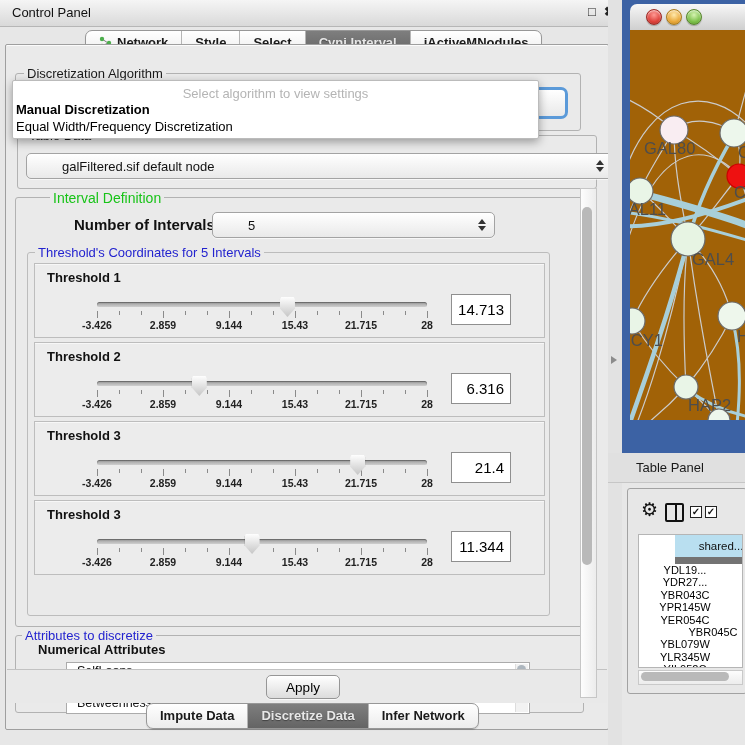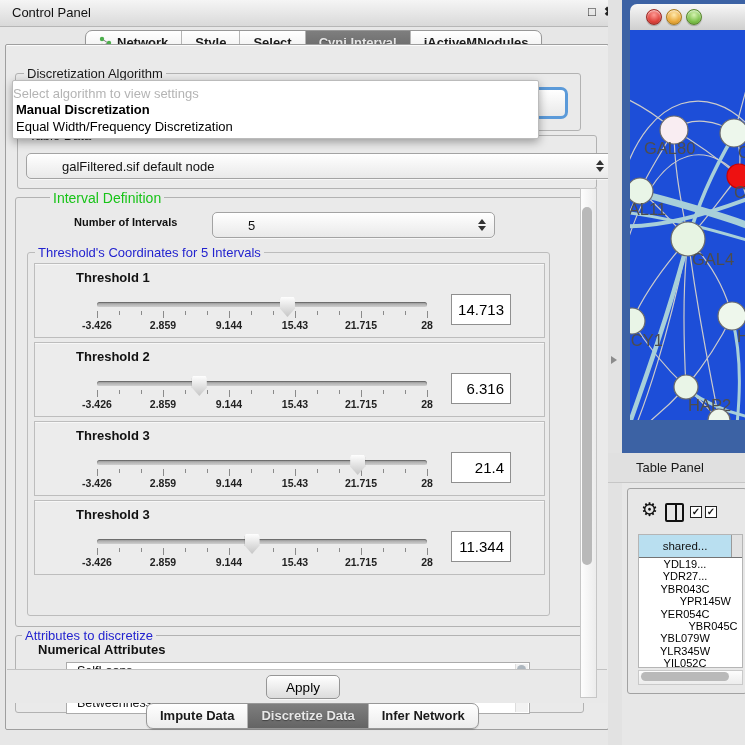--- a/index.html
+++ b/index.html
@@ -40,31 +40,31 @@
     font-size:13px;color:#111;display:flex;align-items:center;padding-left:24px;}
   .combo .val{padding-left:11px;flex:1;overflow:hidden;white-space:nowrap;}
   .stepper{width:13px;margin-right:6px;display:flex;flex-direction:column;align-items:center;line-height:5px;}
   .stepper i{border-left:4px solid transparent;border-right:4px solid transparent;display:block;}
   .stepper .up{border-bottom:5px solid #333;margin-bottom:2px;}
   .stepper .dn{border-top:5px solid #333;}
 
   
   .popup{left:12px;top:80px;width:525px;height:57px;background:#fff;
      border:1px solid #bbb;border-radius:2px;box-shadow:0 3px 10px rgba(0,0,0,.35);z-index:40;}
-  .popup .hint{position:absolute;left:0;right:0;top:5px;text-align:left;color:#b4b4b4;font-size:13px;}
+  .popup .hint{position:absolute;left:0;right:0;top:5px;text-align:center;color:#b4b4b4;font-size:13px;}
   .popup .opt1{position:absolute;left:3px;top:21px;font-size:13px;font-weight:bold;color:#000;}
   .popup .opt2{position:absolute;left:3px;top:38px;font-size:13px;color:#000;}
 
   .focus-ring{left:528px;top:87px;width:34px;height:26px;border:3px solid #5b9ad9;border-radius:7px;
       background:linear-gradient(#fff,#e9e9e9);z-index:30;}
 
   
   .trow{position:absolute;left:6px;width:509px;height:73px;background:#ececec;
         border:1px solid #bdbdbd;box-shadow:inset 0 1px 0 #f7f7f7;}
-  .trow .tlabel{position:absolute;left:12px;top:6px;font-size:13px;font-weight:bold;color:#111;margin-left:29px;}
+  .trow .tlabel{position:absolute;left:12px;top:6px;font-size:13px;font-weight:bold;color:#111;}
   .track{position:absolute;left:62px;top:38px;width:330px;height:5px;border-radius:3px;
         background:linear-gradient(#9a9a9a,#cfcfcf);box-shadow:inset 0 1px 1px rgba(0,0,0,.35);}
   .thumb{position:absolute;top:33px;width:15px;height:20px;
         background:linear-gradient(#fefefe,#c6c6c6);
         clip-path:polygon(8% 0,92% 0,100% 12%,100% 58%,50% 100%,0 58%,0 12%);
         filter:drop-shadow(0 0 1px rgba(0,0,0,.6));}
   .tick{position:absolute;width:1px;background:#8a8a8a;}
   .scale-lbl{position:absolute;top:55px;font-size:10.5px;font-weight:bold;color:#222;
         transform:translateX(-50%);white-space:nowrap;}
   .vbox{position:absolute;left:416px;top:30px;width:52px;height:29px;background:#fff;
@@ -93,33 +93,33 @@
   .divider{left:608px;top:0;width:14px;height:745px;background:#e2e2e2;}
   .split-arrow{position:absolute;left:611px;top:356px;width:0;height:0;
         border-top:4px solid transparent;border-bottom:4px solid transparent;border-left:6px solid #8b8b8b;}
   .netframe{left:622px;top:0;width:123px;height:453px;background:#3c62a4;}
   .nettitle{position:absolute;left:8px;top:4px;right:0;height:26px;border-radius:7px 0 0 0;
         background:linear-gradient(#f7f7f7,#cfcfcf);border-bottom:1px solid #8e8e8e;}
   .light{position:absolute;top:5px;width:14px;height:14px;border-radius:50%;box-shadow:inset 0 1px 2px rgba(255,255,255,.8),0 1px 1px rgba(0,0,0,.25);}
   .light.red{left:16px;background:radial-gradient(circle at 50% 35%,#ff9a94,#dd403a 60%,#a02722);border:1px solid #9c2a24;}
   .light.yellow{left:36px;background:radial-gradient(circle at 50% 35%,#ffe9ad,#e9a839 60%,#b57b17);border:1px solid #a97c1d;}
   .light.green{left:56px;background:radial-gradient(circle at 50% 35%,#d6f3b2,#7cc04a 60%,#4e8b23);border:1px solid #58862d;}
-  .canvas{position:absolute;left:8px;top:30px;width:115px;height:390px;background:#1d4ed8;overflow:hidden;}
+  .canvas{position:absolute;left:8px;top:30px;width:115px;height:390px;background:#a16207;overflow:hidden;}
 
   .tp-bar{left:608px;top:453px;width:137px;height:29px;background:#e0e0e0;border-bottom:1px solid #c6c6c6;}
   .tp-bar .t{position:absolute;left:28px;top:7px;font-size:13px;color:#1a1a1a;}
   .tp-panel{left:627px;top:488px;width:118px;height:204px;background:#e7e7e7;
         border:1px solid #a2a2a2;border-radius:3px;}
   .gear{position:absolute;left:13px;top:11px;font-family:"DejaVu Sans",sans-serif;font-size:19px;color:#111;line-height:19px;}
   .colico{position:absolute;left:37px;top:14px;width:15px;height:15px;border:2px solid #111;border-radius:2px;}
   .colico i{position:absolute;left:50%;top:0;bottom:0;width:2px;background:#111;}
   .cb{position:absolute;top:17px;width:10px;height:10px;border:1.5px solid #222;background:#fff;
         font-size:10px;line-height:9px;text-align:center;color:#111;font-weight:bold;}
   .tbl{position:absolute;left:10px;top:45px;right:3px;bottom:25px;overflow:hidden;background:#fff;border:1px solid #b5b5b5;}
-  .tbl .hdr{display:flex;height:22px;border-bottom:1px solid #737373;}
+  .tbl .hdr{display:flex;height:22px;border-bottom:7px solid #737373;margin-left:36px;}
   .tbl .hc{font-size:11.5px;color:#111;display:flex;align-items:center;justify-content:center;
         border-right:1px solid #9a9a9a;background:#e2e2e2;overflow:hidden;white-space:nowrap;}
   .tbl .hc.hl{background:#b9dff0;}
   .tbl .rw{display:flex;height:12.4px;}
   .tbl .cl{font-size:11px;color:#000;text-align:center;overflow:hidden;white-space:nowrap;
         border-right:1px solid #fff;}
   .hsb{position:absolute;left:10px;right:3px;bottom:8px;height:13px;background:linear-gradient(#fdfdfd,#ececec);border:1px solid #c9c9c9;}
   .hsb .th{position:absolute;left:2px;top:1px;height:9px;width:88px;background:#b9b9b9;border-radius:5px;}
 
   svg text{font-family:"Liberation Sans",sans-serif;}
@@ -173,21 +173,21 @@
         <span class="stepper">
             <i class="up"></i>
             <i class="dn"></i>
           </span>
       </div>
     </div>
 
     <div class="group" style="left:9px;top:152px;width:567px;height:428px;">
       <span class="legend green" style="left:34px;">Interval Definition</span>
 
-      <span style="position:absolute;left:58px;top:18px;font-size:11px;font-weight:bold;color:#111;">Number of Intervals</span>
+      <span style="position:absolute;left:58px;top:18px;font-size:15px;font-weight:bold;color:#111;">Number of Intervals</span>
       <div class="combo" style="left:196px;top:14px;width:257px;height:24px;">
         <span class="val">5</span>
         <span class="stepper">
             <i class="up"></i>
             <i class="dn"></i>
           </span>
       </div>
 
       <div class="group" style="left:11px;top:54px;width:521px;height:362px;border-color:#bcbcbc;">
         <span class="legend blue" style="left:7px;">Threshold's Coordinates for 5 Intervals</span>
@@ -430,21 +430,21 @@
           </div>
           <div class="rw">
             <div class="cl" style="width: 92px; flex: 0 0 92px;">YDR27...</div>
             <div class="cl" style="width: 60px; flex: 0 0 60px;">YDR2</div>
           </div>
           <div class="rw">
             <div class="cl" style="width: 92px; flex: 0 0 92px;">YBR043C</div>
             <div class="cl" style="width: 60px; flex: 0 0 60px;">YBR0</div>
           </div>
           <div class="rw">
-            <div class="cl" style="width: 92px; flex: 0 0 92px; text-align: right;">YPR145W</div>
+            <div class="cl" style="width: 92px; flex: 0 0 92px;">YPR145W</div>
             <div class="cl" style="width: 60px; flex: 0 0 60px;">YPR1</div>
           </div>
           <div class="rw">
             <div class="cl" style="width: 92px; flex: 0 0 92px;">YER054C</div>
             <div class="cl" style="width: 60px; flex: 0 0 60px;">YER0</div>
           </div>
           <div class="rw">
             <div class="cl" style="width: 92px; flex: 0 0 92px; padding-left: 28px;">YBR045C</div>
             <div class="cl" style="width: 60px; flex: 0 0 60px;">YBR0</div>
           </div>

